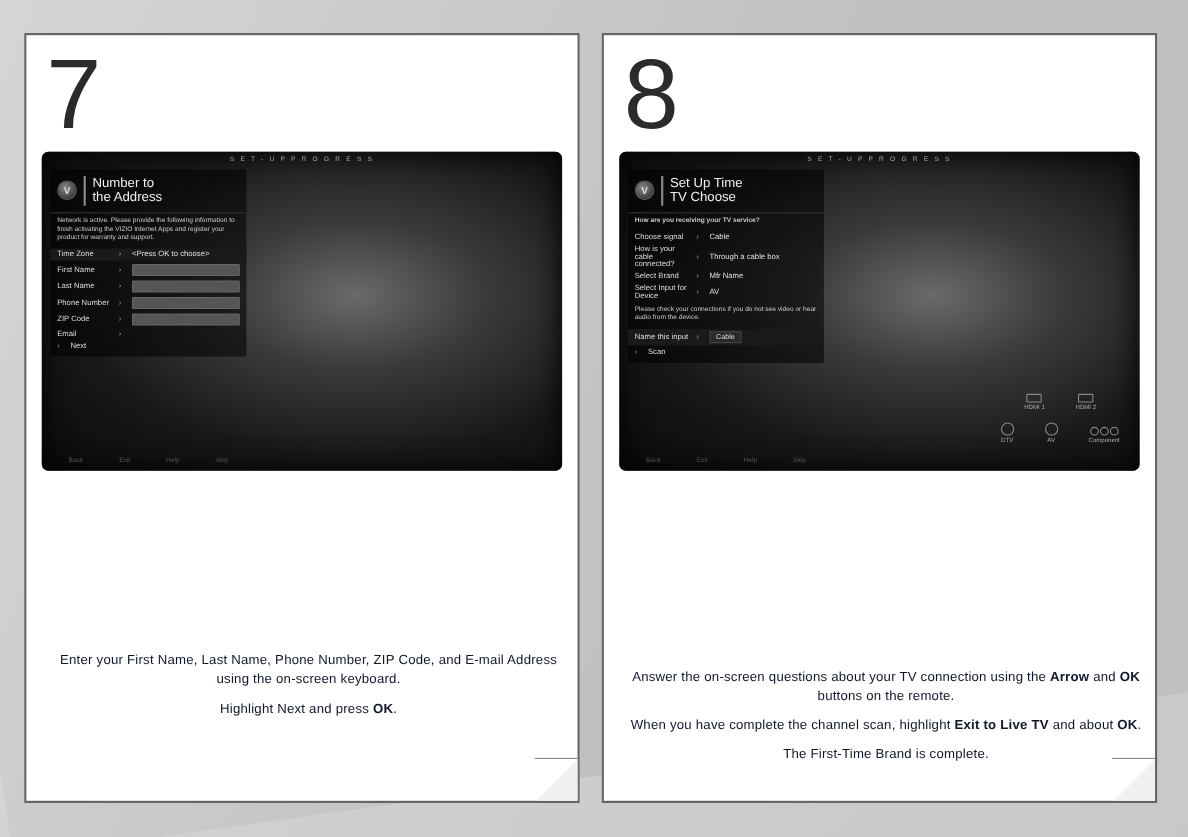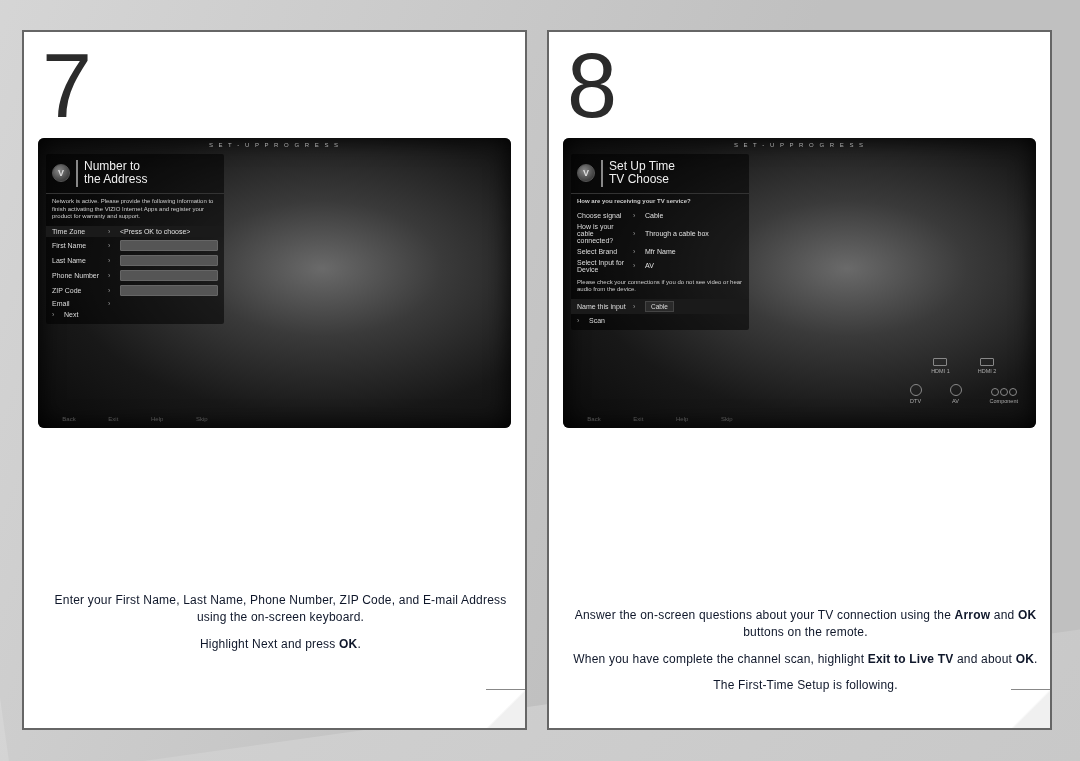--- a/index.html
+++ b/index.html
@@ -328,18 +328,18 @@
       </div>
     </div>
 
     <div class="caption">
       <p>
         <span>Answer the on-screen questions about your TV connection using the </span><b>Arrow</b><span> and </span><b>OK</b><span> buttons on the remote.</span>
       </p>
       <p>
         <span>When you have complete the channel scan, highlight </span><b>Exit to Live TV</b><span> and about </span><b>OK</b><span>.</span>
       </p>
-      <p>The First-Time Setup is following.</p>
+      <p>The First-Time Brand is complete.</p>
     </div>
     <div class="corner-cut"></div>
   </div>
 
 </div>
 
 </body></html>

